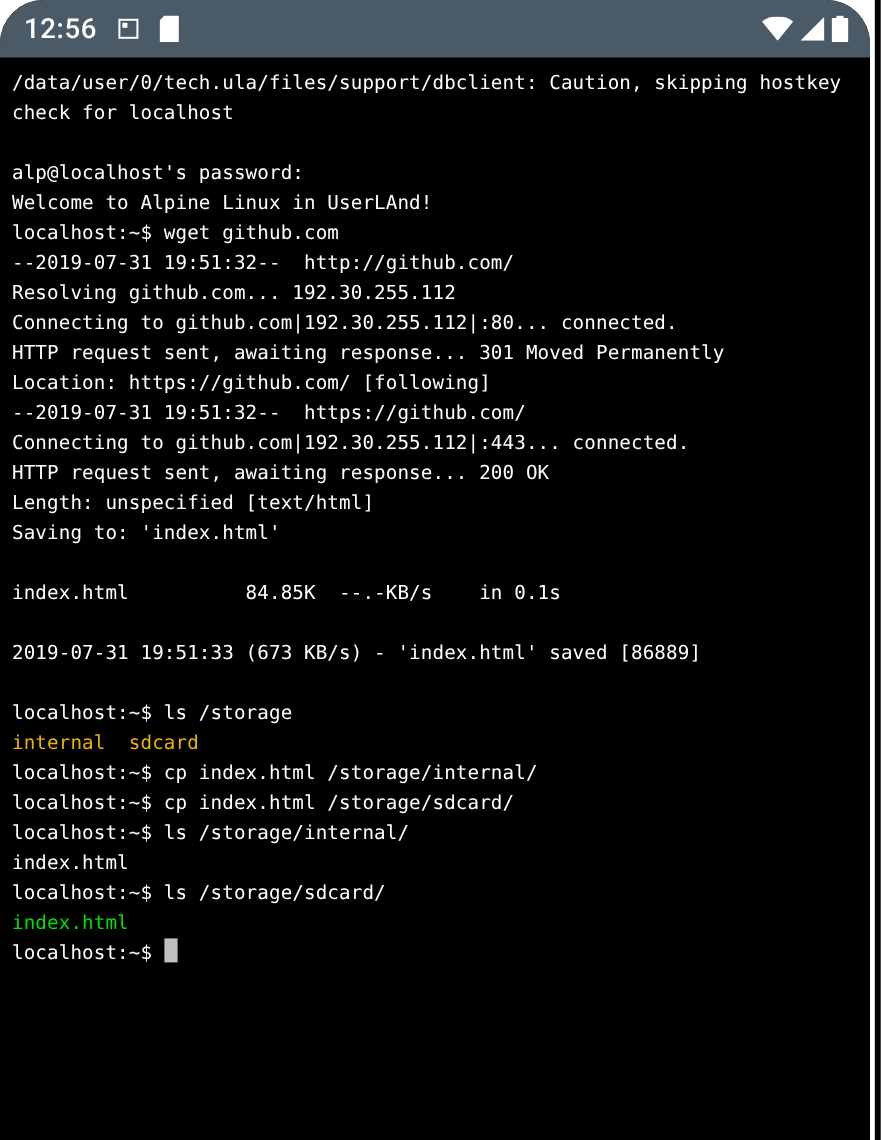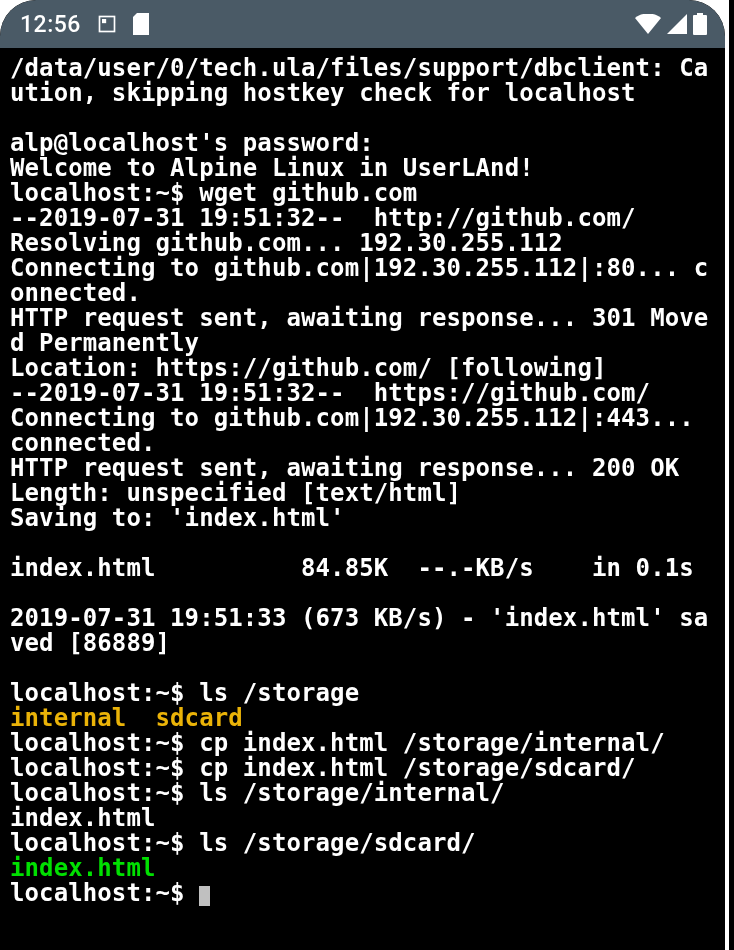--- a/index.html
+++ b/index.html
@@ -29,26 +29,26 @@
       font-family: -apple-system, Roboto, Arial, sans-serif;
     }
     .sb-left { display: flex; align-items: center; gap: 16px; }
     .sb-right { display: flex; align-items: center; gap: 6px; }
     .sb-clock { font-size: 23px; font-weight: 500; letter-spacing: 0.5px; }
     .sb-icon svg { display: block; }
 
     .terminal {
       padding: 8px 10px 0 10px;
       color: #ffffff;
-      font-size: 24px;
+      font-size: 16px;
       line-height: 25px;
       letter-spacing: 0.1px;
       white-space: pre-wrap;
       word-break: break-all;
-      font-weight: 700;
+      font-weight: 400;
     }
     .blue { color: #eab308; }
     .green { color: #00e000; }
     .cursor {
       display: inline-block;
       width: 11px;
       height: 20px;
       background: #c0c0c0;
       vertical-align: text-bottom;
       margin-bottom: 1px;

